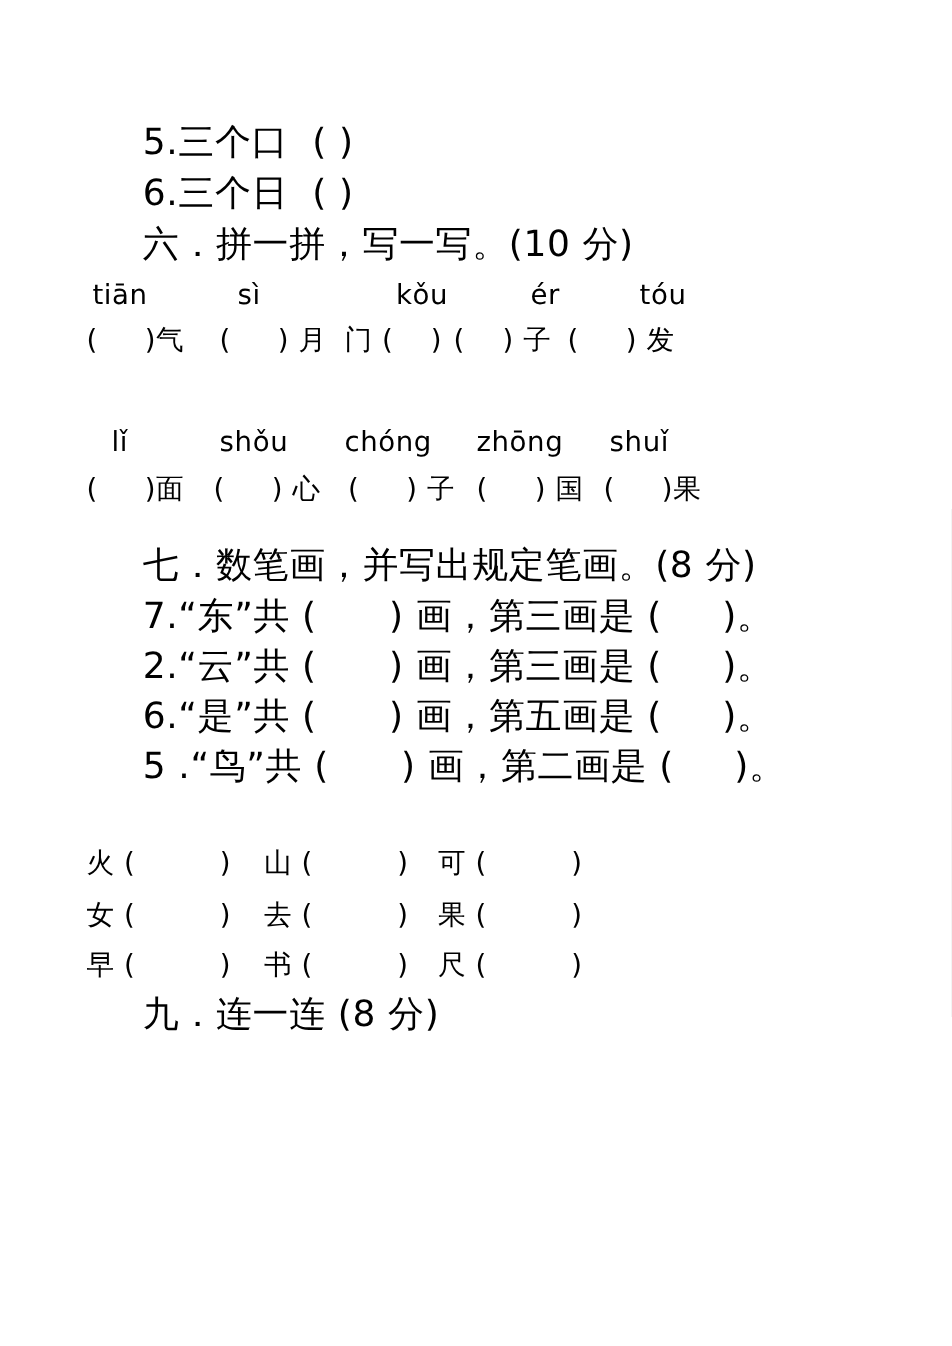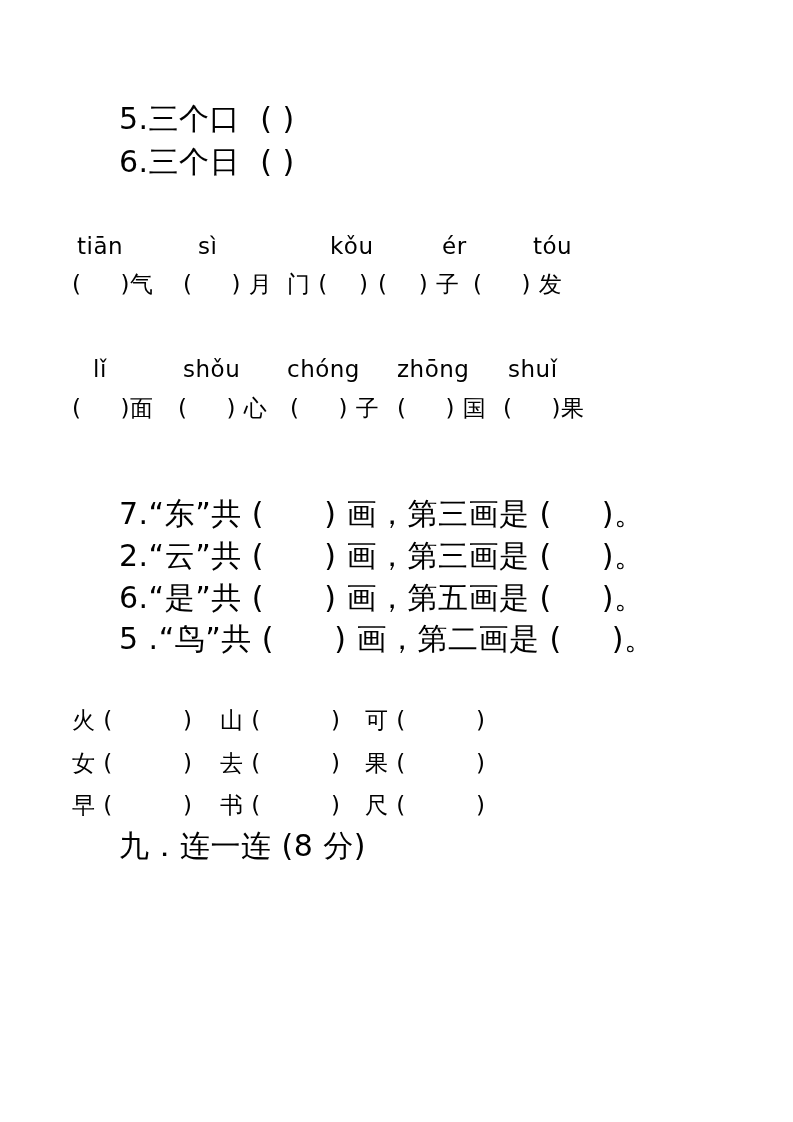--- a/index.html
+++ b/index.html
@@ -51,20 +51,21 @@
   .cell > span { white-space: pre; }
 </style>
 </head>
 <body>
 
 <div class="page">
 
   <div class="line" style="top:104px">5.三个口  ( )</div>
   <div class="line" style="top:147px">6.三个日  ( )</div>
 
+  <div class="line" style="top:189px">六．拼一拼，写一写。(10 分)</div>
 
   <div class="row" style="top:231px">
     <span class="pos" style="left:77px">tiān</span>
     <span class="pos" style="left:198px">sì</span>
     <span class="pos" style="left:330px">kǒu</span>
     <span class="pos" style="left:442px">ér</span>
     <span class="pos" style="left:533px">tóu</span>
   </div>
   <div class="row" style="top:269px">
     <span class="pos" style="left:72px">(     )气</span>
@@ -82,20 +83,21 @@
     <span class="pos" style="left:508px">shuǐ</span>
   </div>
   <div class="row" style="top:393px">
     <span class="pos" style="left:72px">(     )面</span>
     <span class="pos" style="left:178px">(     ) 心</span>
     <span class="pos" style="left:290px">(     ) 子</span>
     <span class="pos" style="left:397px">(     ) 国</span>
     <span class="pos" style="left:503px">(     )果</span>
   </div>
 
+  <div class="line" style="top:457px">七．数笔画，并写出规定笔画。(8 分)</div>
   <div class="line" style="top:499px">7.“东”共 (      ) 画，第三画是 (     )。</div>
   <div class="line" style="top:541px">2.“云”共 (      ) 画，第三画是 (     )。</div>
   <div class="line" style="top:583px">6.“是”共 (      ) 画，第五画是 (     )。</div>
   <div class="line" style="top:624px">5 .“鸟”共 (      ) 画，第二画是 (     )。</div>
 
 
   <div class="row" style="top:705px">
     <span class="cell" style="left:72px"><span>火</span><span> (         )</span></span>
     <span class="cell" style="left:220px"><span>山</span><span> (         )</span></span>
     <span class="cell" style="left:365px"><span>可</span><span> (         )</span></span>

